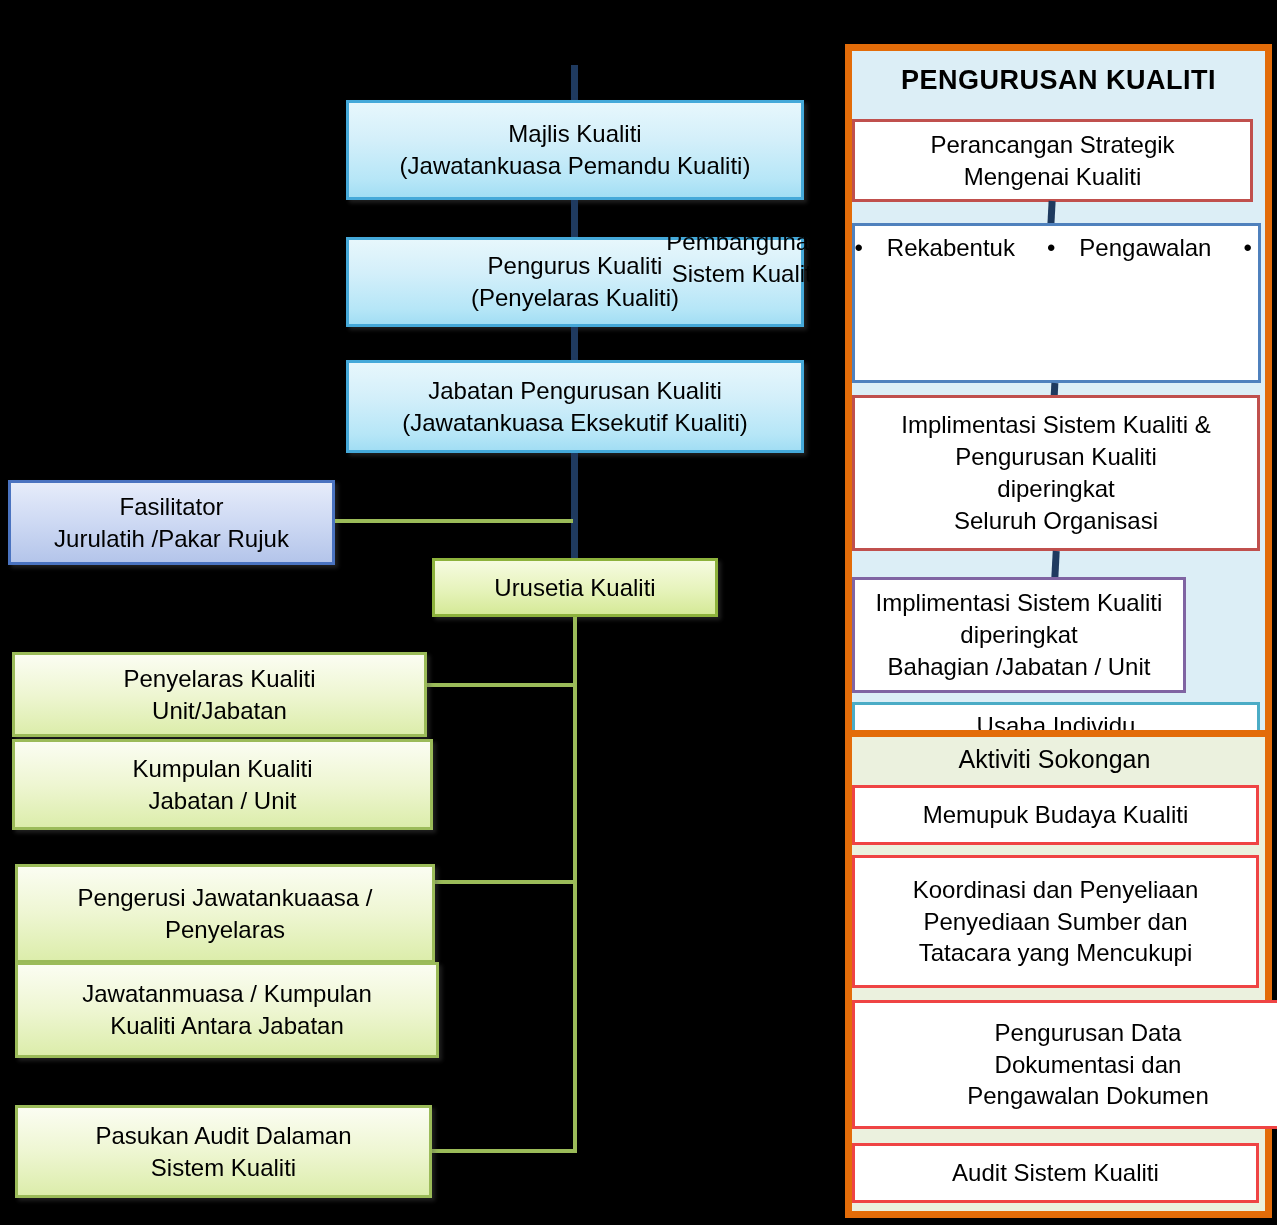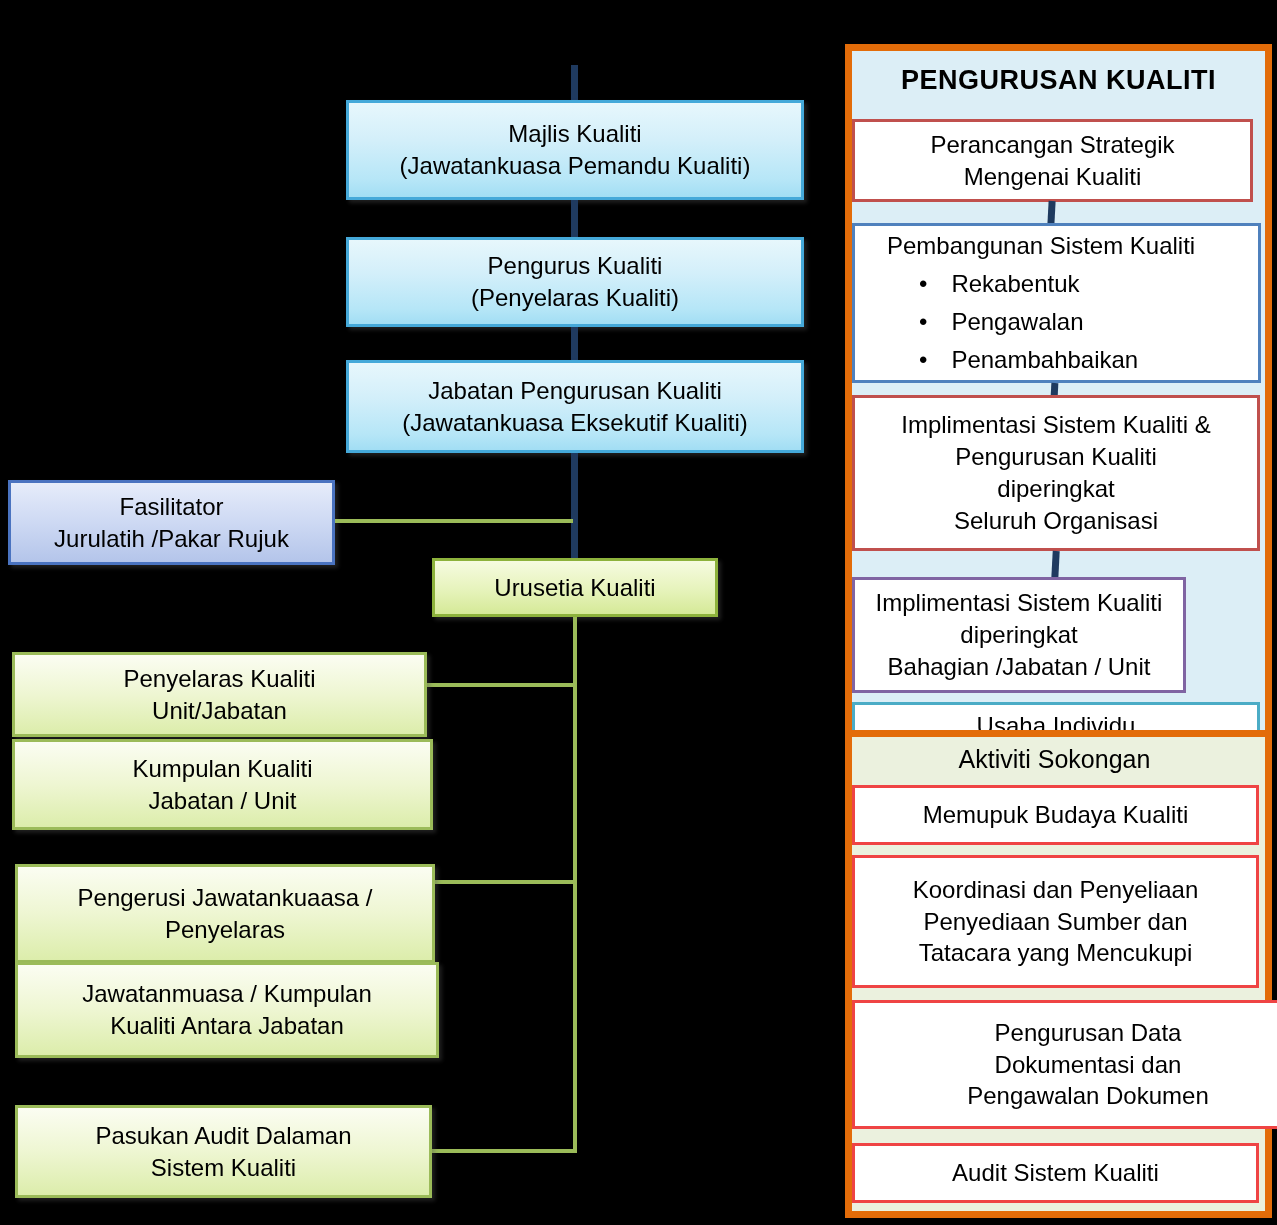--- a/index.html
+++ b/index.html
@@ -43,21 +43,21 @@
   }
   .whitebox{
     position:absolute;box-sizing:border-box;background:#fff;display:flex;align-items:center;
     justify-content:center;text-align:center;white-space:pre-line;font-size:24px;line-height:1.33;
   }
   .b-red{border:3px solid #c0504d;}
   .b-blue{border:3px solid #4f81bd;}
   .b-purple{border:3px solid #8064a2;}
   .b-cyan{border:3px solid #4bacc6;}
   .b-black{border:3px solid #ef4444;}
-  .pem{flex-direction:column;align-items:flex-start;justify-content:center;padding-left:32px;}
+  .pem{flex-direction:row;align-items:flex-start;justify-content:center;padding-left:16px;}
   .pem-title{font-size:24px;}
   .bullet-row{display:flex;align-items:center;margin-left:32px;margin-top:6px;}
   .bullet-dot{font-size:24px;margin-right:24px;}
   .tilt{transform:rotate(3deg);}
 </style>
 </head>
 <body>
 
 <div id="canvas">
 

